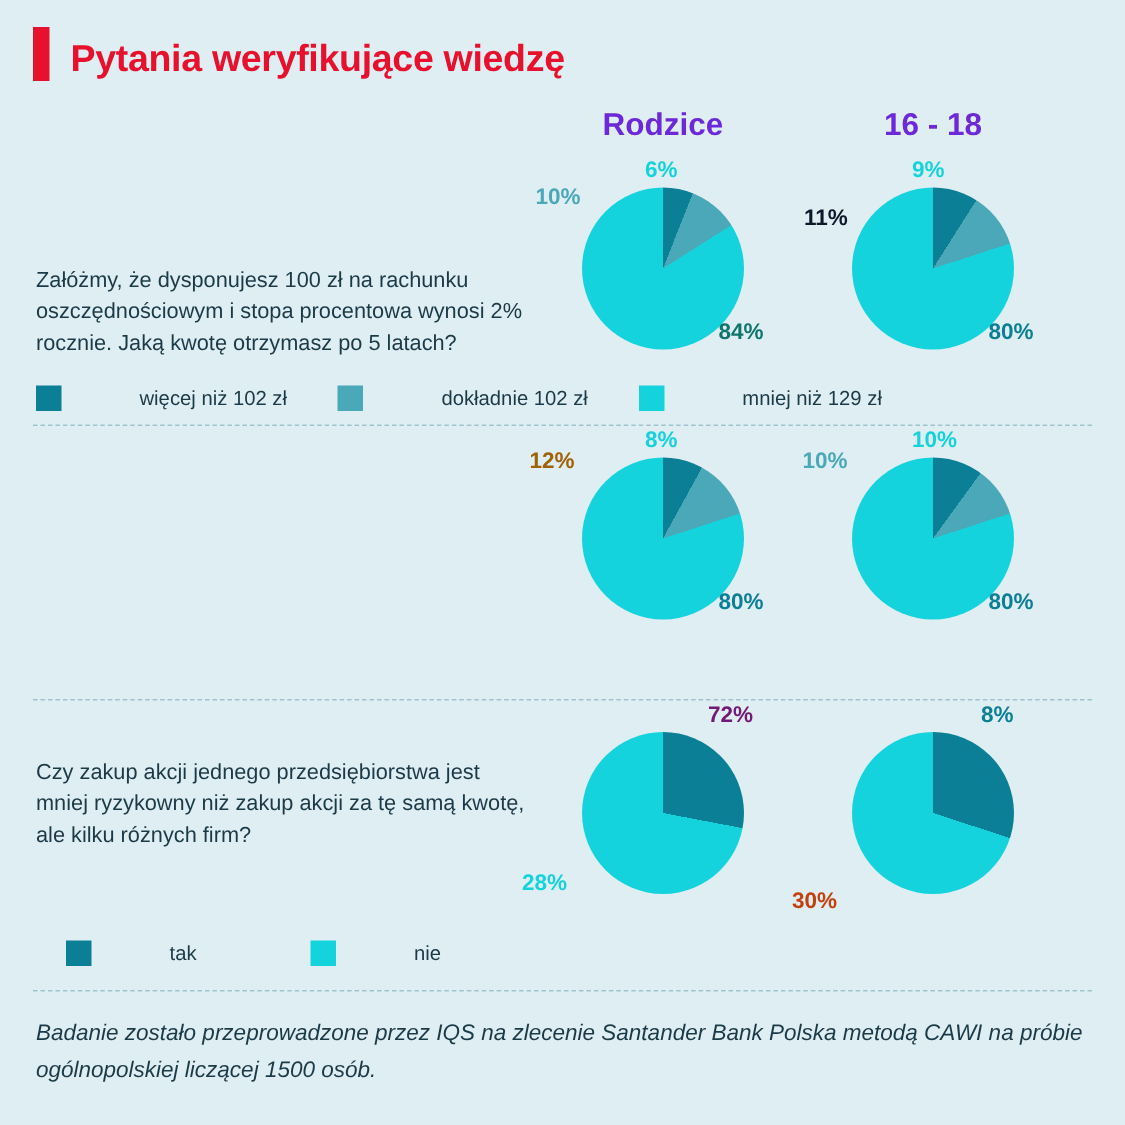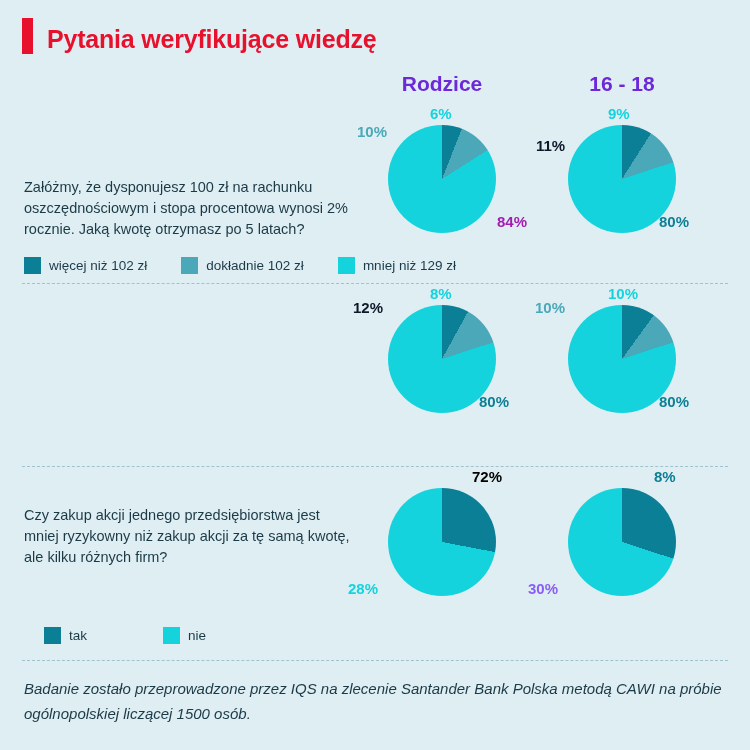--- a/index.html
+++ b/index.html
@@ -50,21 +50,21 @@
   }
   .pie-label{
     position:absolute;font-size:15px;font-weight:bold;white-space:nowrap;
   }
 
   
   .legend{
     position:absolute;left:24px;display:flex;align-items:center;gap:8px;
     font-size:13.5px;color:#1b3a47;
   }
-  .legend .item{display:flex;align-items:center;margin-right:26px;}
+  .legend .item{display:flex;align-items:center;margin-right:26px;gap:44px;}
   .swatch{width:17px;height:17px;margin-right:8px;display:inline-block;}
 
   
   .sep{
     position:absolute;left:22px;width:706px;border-top:1px dashed #9fc3cd;
   }
   #sep1{top:283px;}
   #sep2{top:466px;}
   #sep3{top:660px;}
 
@@ -84,21 +84,21 @@
 
 <div class="col-head" id="head-parents">Rodzice</div>
 <div class="col-head" id="head-teens">16 - 18</div>
 
 <div class="row" id="row1">
   <div class="question" id="q1">Załóżmy, że dysponujesz 100 zł na rachunku oszczędnościowym i stopa procentowa wynosi 2% rocznie. Jaką kwotę otrzymasz po 5 latach?</div>
 
   <div class="pie" style="left:388px;top:20px;background:conic-gradient(from 0deg, #0b7f95 0deg 21.6deg, #4aa8b8 21.6deg 57.6deg, #15d3dd 57.6deg 360deg);"></div>
   <div class="pie-label" style="left:430px;top:0px;color:#15d3dd;">6%</div>
   <div class="pie-label" style="left:357px;top:18px;color:#4aa8b8;">10%</div>
-  <div class="pie-label" style="left:497px;top:108px;color:#a21caf;">84%</div>
+  <div class="pie-label" style="left:479px;top:108px;color:#0f766e;">84%</div>
 
   <div class="pie" style="left:568px;top:20px;background:conic-gradient(from 0deg, #0b7f95 0deg 32.4deg, #4aa8b8 32.4deg 72deg, #15d3dd 72deg 360deg);"></div>
   <div class="pie-label" style="left:608px;top:0px;color:#15d3dd;">9%</div>
   <div class="pie-label" style="left:536px;top:32px;color:#0f172a;text-align:right;">11%</div>
   <div class="pie-label" style="left:659px;top:108px;color:#0b7f95;">80%</div>
 
   <div class="legend" style="top:152px;">
     <div class="item">
       <span class="swatch" style="background:#0b7f95;"></span>
       <span>więcej niż 102 zł</span>
@@ -113,42 +113,42 @@
     </div>
   </div>
 </div>
 
 <div class="sep" id="sep1"></div>
 
 <div class="row" id="row2">
 
   <div class="pie" style="left:388px;top:20px;background:conic-gradient(from 0deg, #0b7f95 0deg 28.8deg, #4aa8b8 28.8deg 72deg, #15d3dd 72deg 360deg);"></div>
   <div class="pie-label" style="left:430px;top:0px;color:#15d3dd;">8%</div>
-  <div class="pie-label" style="left:353px;top:14px;color:#0f172a;">12%</div>
+  <div class="pie-label" style="left:353px;top:14px;color:#a16207;">12%</div>
   <div class="pie-label" style="left:479px;top:108px;color:#0b7f95;">80%</div>
 
   <div class="pie" style="left:568px;top:20px;background:conic-gradient(from 0deg, #0b7f95 0deg 36deg, #4aa8b8 36deg 72deg, #15d3dd 72deg 360deg);"></div>
   <div class="pie-label" style="left:608px;top:0px;color:#15d3dd;">10%</div>
   <div class="pie-label" style="left:535px;top:14px;color:#4aa8b8;">10%</div>
   <div class="pie-label" style="left:659px;top:108px;color:#0b7f95;">80%</div>
 
 </div>
 
 <div class="sep" id="sep2"></div>
 
 <div class="row" id="row3">
   <div class="question" id="q3">Czy zakup akcji jednego przedsiębiorstwa jest mniej ryzykowny niż zakup akcji za tę samą kwotę, ale kilku różnych firm?</div>
 
   <div class="pie" style="left:388px;top:18px;background:conic-gradient(from 0deg, #0b7f95 0deg 100.8deg, #15d3dd 100.8deg 360deg);"></div>
-  <div class="pie-label" style="left:472px;top:-2px;color:#000000;">72%</div>
+  <div class="pie-label" style="left:472px;top:-2px;color:#701a75;">72%</div>
   <div class="pie-label" style="left:348px;top:110px;color:#15d3dd;">28%</div>
 
   <div class="pie" style="left:568px;top:18px;background:conic-gradient(from 0deg, #0b7f95 0deg 108deg, #15d3dd 108deg 360deg);"></div>
   <div class="pie-label" style="left:654px;top:-2px;color:#0b7f95;">8%</div>
-  <div class="pie-label" style="left:528px;top:110px;color:#8b5cf6;">30%</div>
+  <div class="pie-label" style="left:528px;top:122px;color:#c2410c;">30%</div>
 
   <div class="legend" style="top:157px;padding-left:20px;">
     <div class="item" style="margin-right:68px;">
       <span class="swatch" style="background:#0b7f95;"></span>
       <span>tak</span>
     </div>
     <div class="item">
       <span class="swatch" style="background:#15d3dd;"></span>
       <span>nie</span>
     </div>

